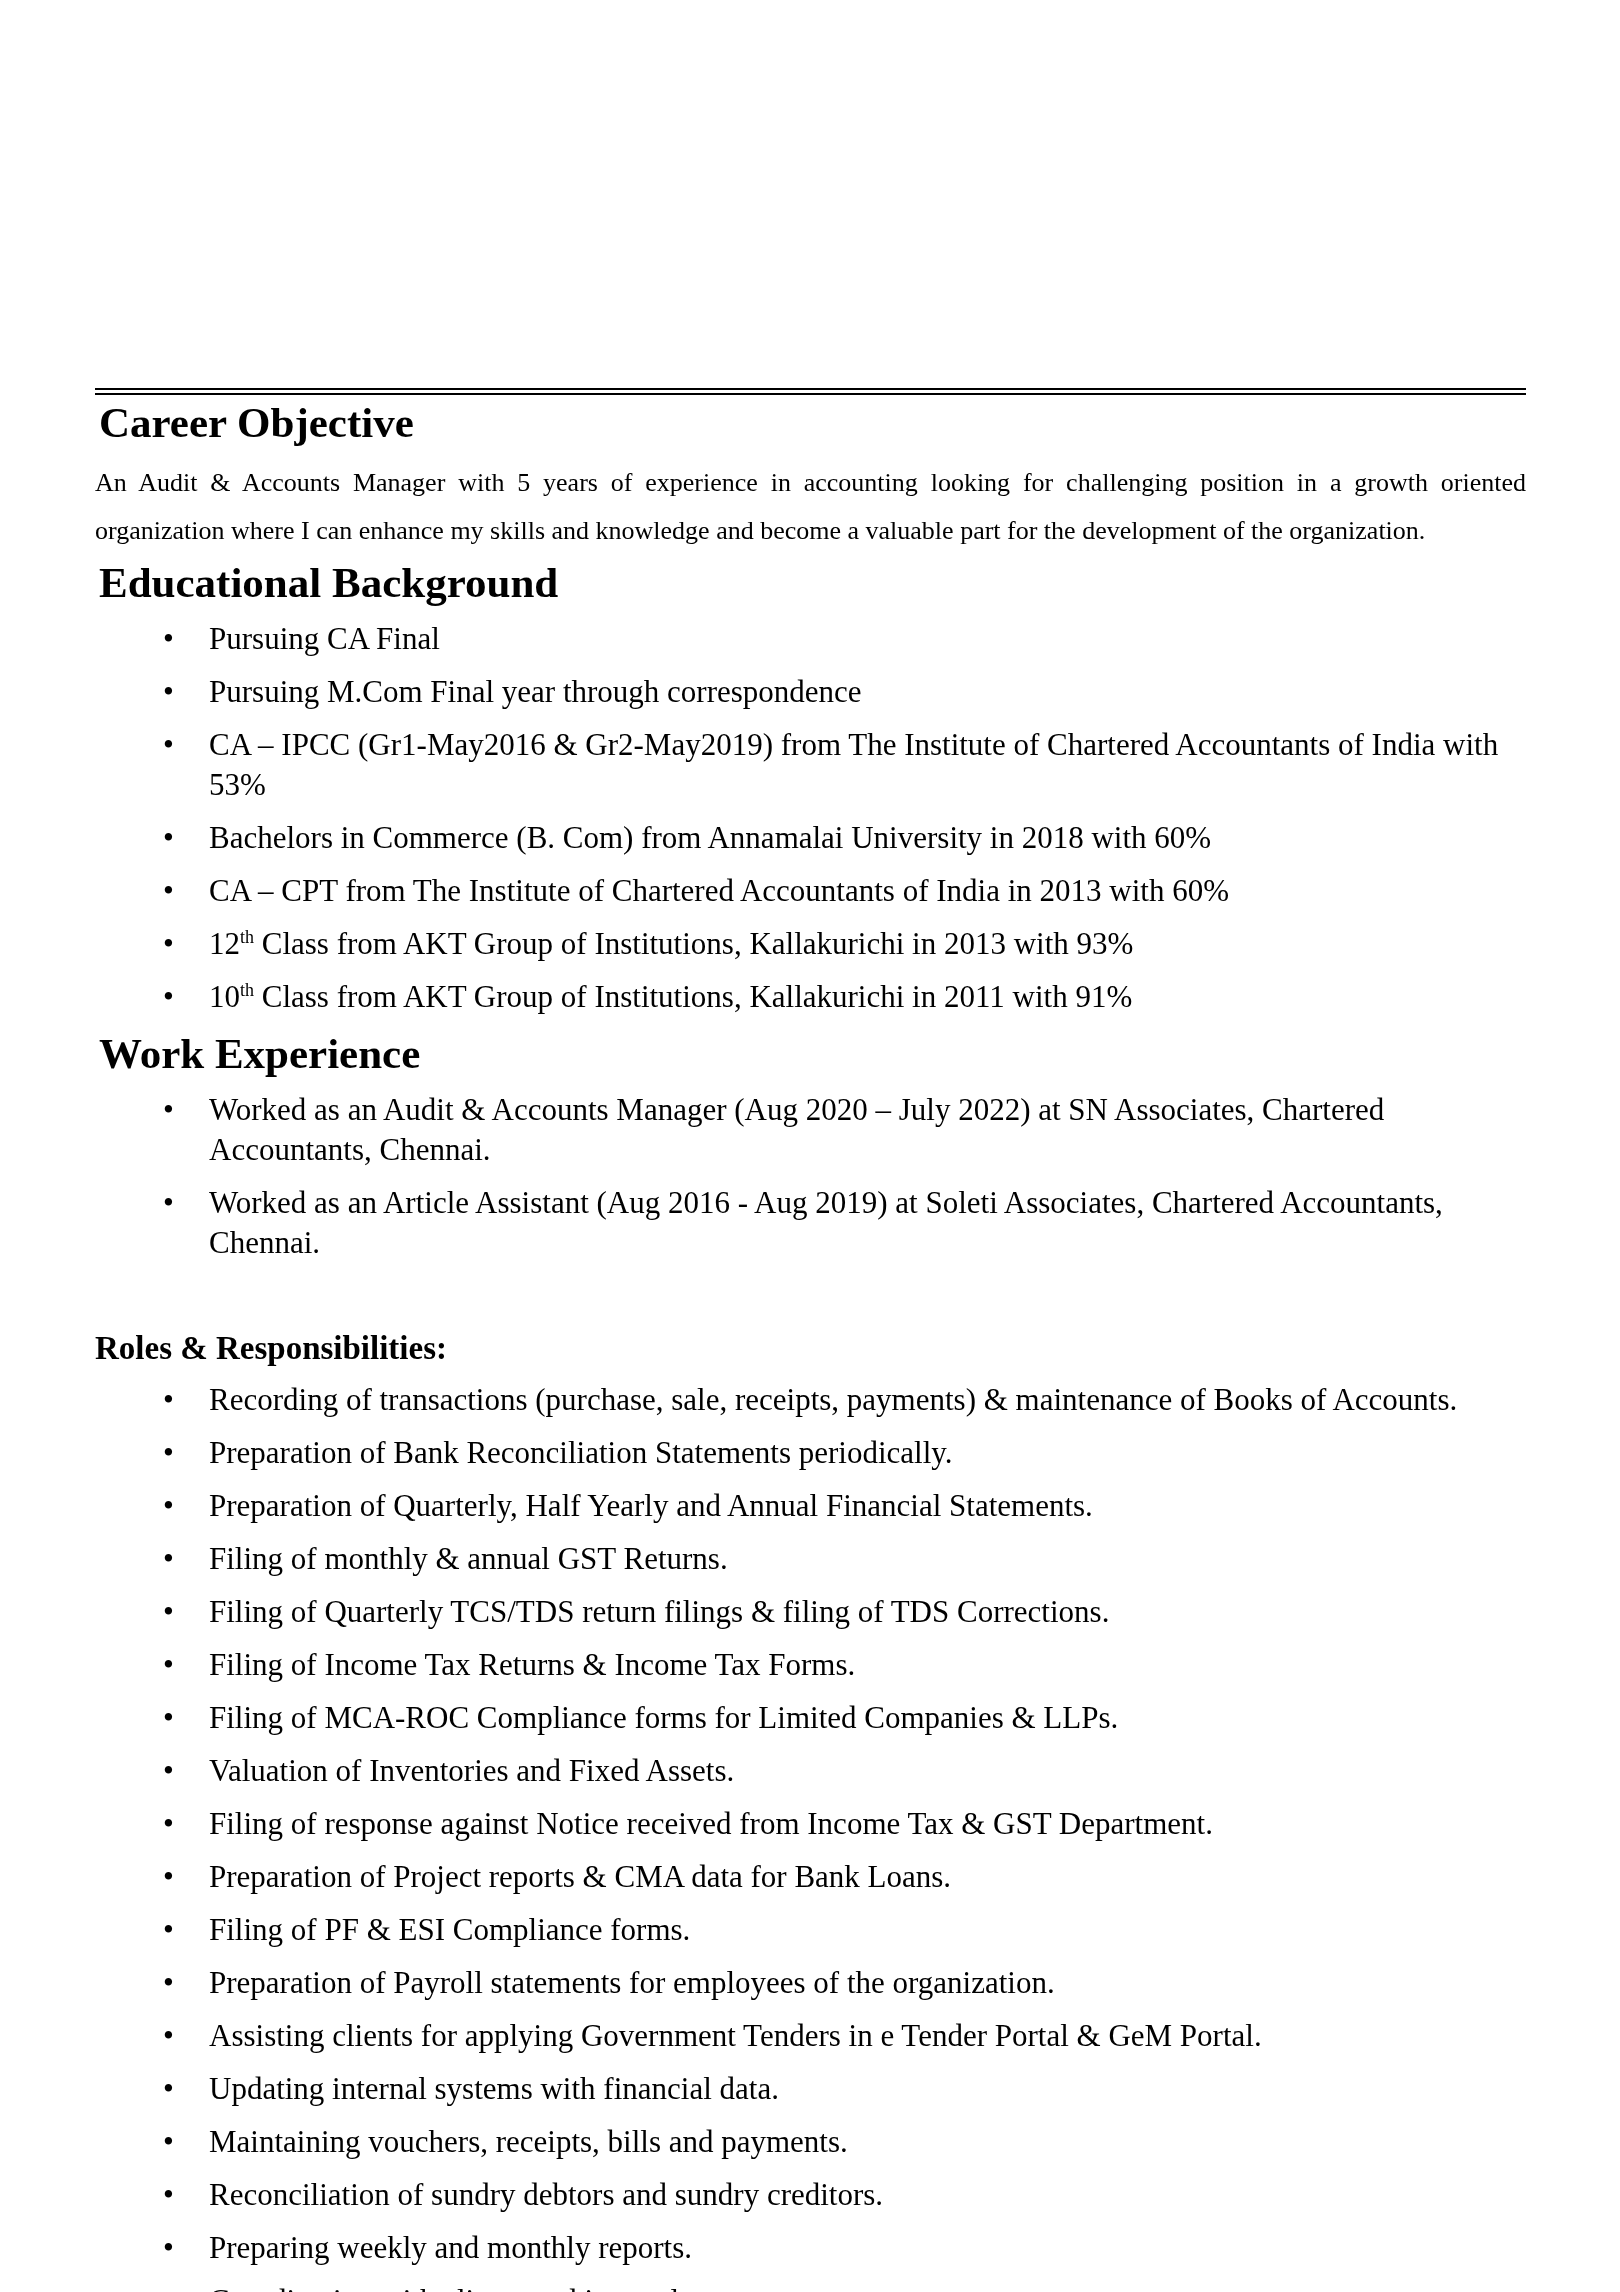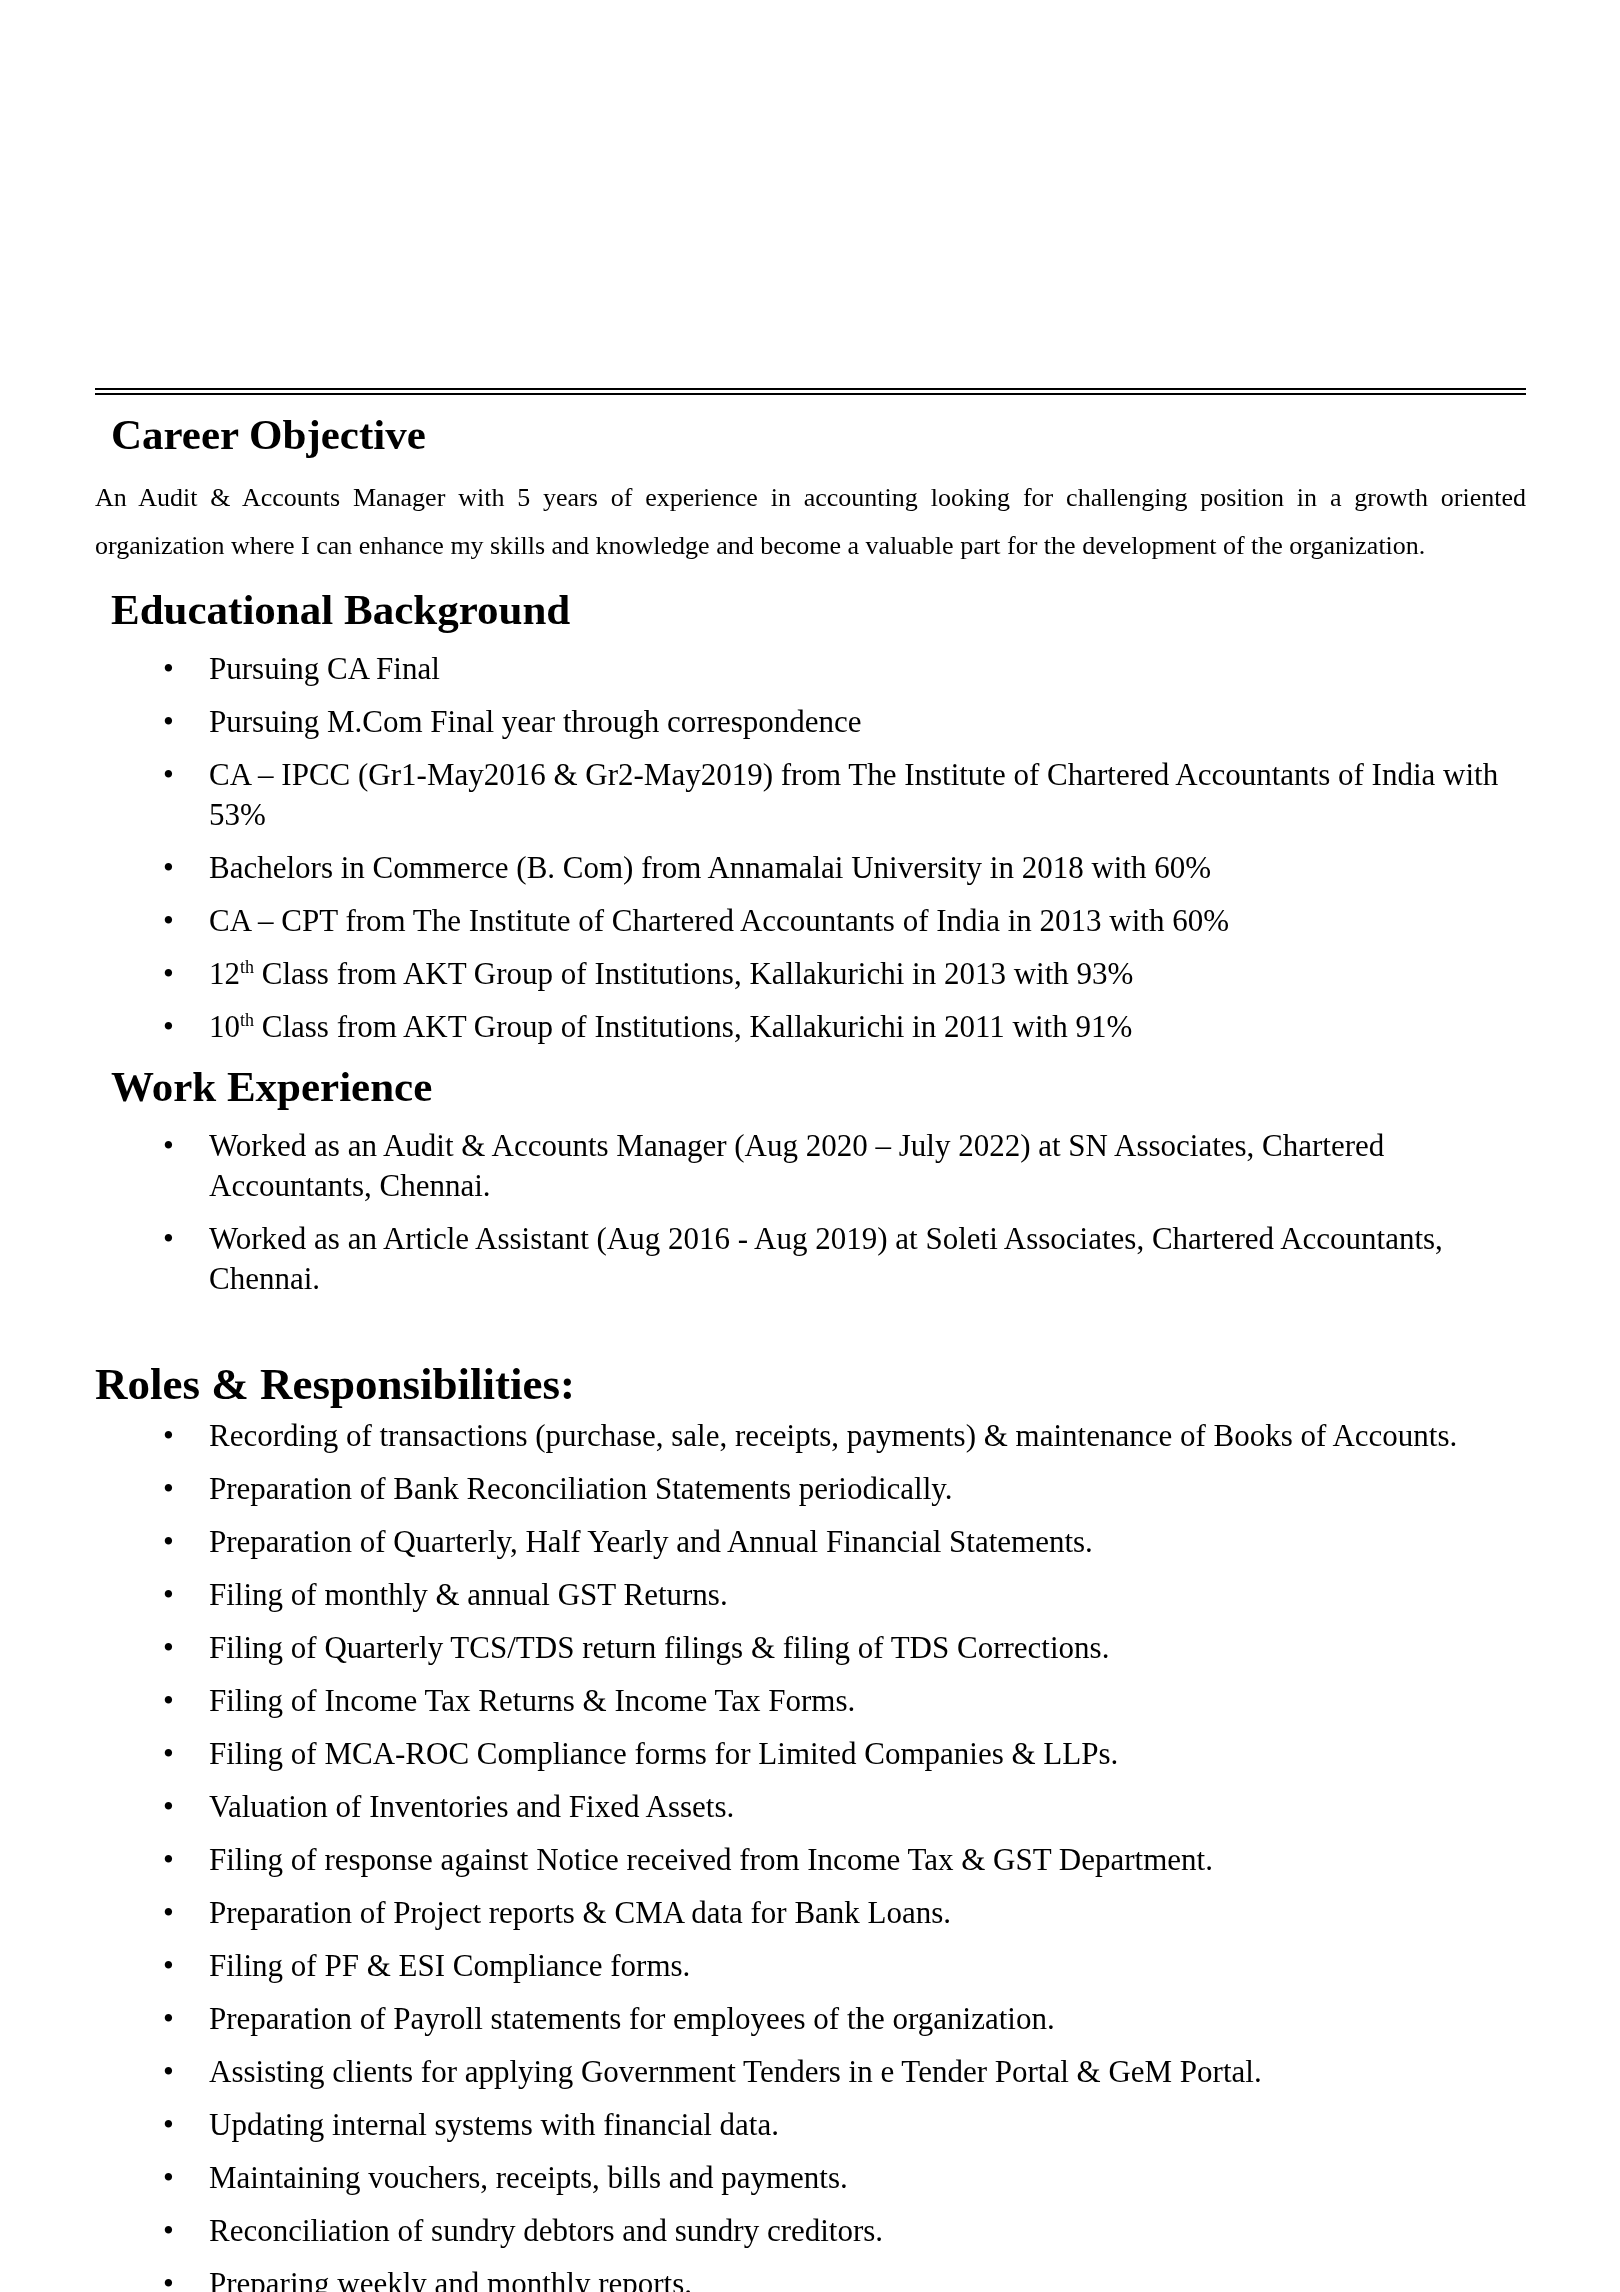--- a/index.html
+++ b/index.html
@@ -25,28 +25,28 @@
   .top-rule {
     margin-top: 388px;
     height: 2.9px;
     border-top: 2px solid #000000;
     border-bottom: 2.9px solid #000000;
   }
   h1.section-heading {
     font-size: 43px;
     line-height: 47px;
     font-weight: bold;
-    margin: 16px;
+    margin: 4px;
     padding: 0;
   }
   .heading-career     { margin-top: 61px; }
   .heading-education  { margin-top: 30px; }
   .heading-work       { margin-top: 56px; }
   h2.sub-heading {
-    font-size: 45px;
+    font-size: 33px;
     line-height: 37px;
     font-weight: bold;
     margin: 67px 0 0 0;
     padding: 0;
   }
   .body-text {
     font-size: 26px;
     line-height: 48px;
     text-align: justify;
     margin: 12.7px 0 0 0;

